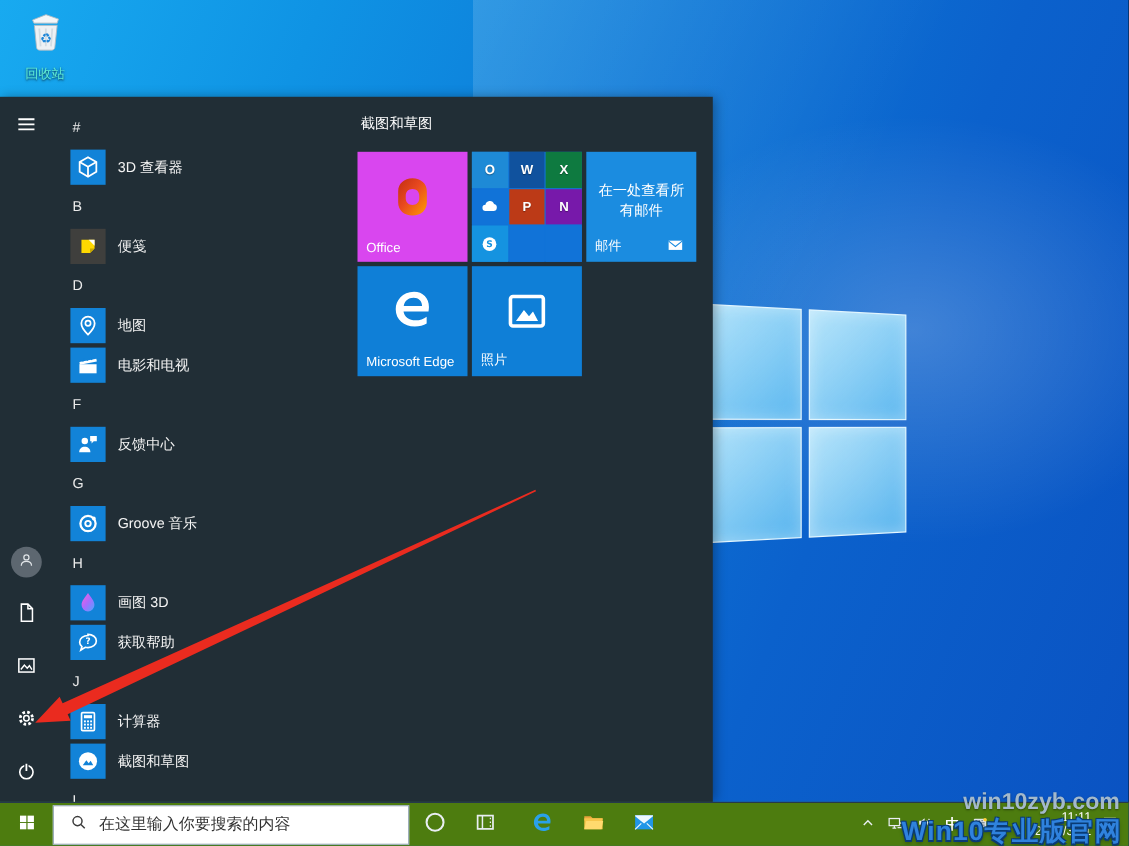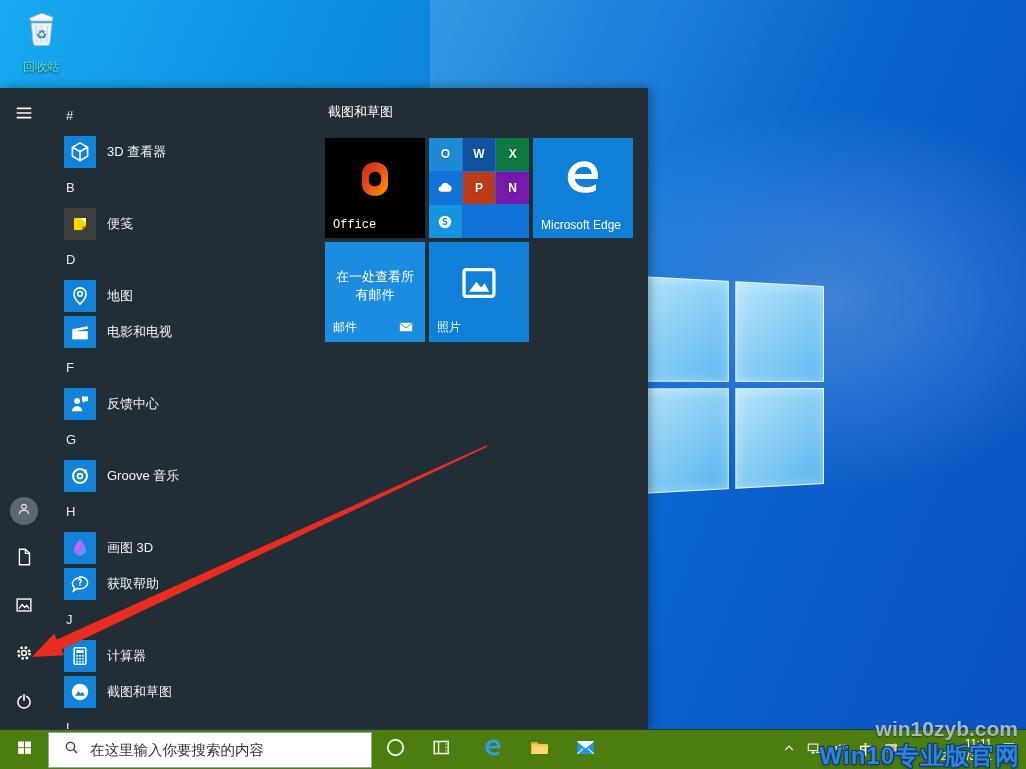--- a/index.html
+++ b/index.html
@@ -39,21 +39,21 @@
   .al-item { height:36px; display:flex; align-items:center; padding-left:16px; color:#f3f3f3; font-size:13px; cursor:pointer; }
   .al-item .tile32 { width:32px; height:32px; background:#1283d8; display:flex; align-items:center; justify-content:center; margin-right:11px; flex:0 0 32px; }
   .al-item .tile32.dark { background:#3f3f3d; }
   .tile32 svg { width:26px; height:26px; }
 
   .tilesarea { position:absolute; left:325px; top:0; width:316px; height:100%; }
   .tg-title { position:absolute; left:3px; top:15px; color:#fff; font-size:13px; }
   .tiles { position:absolute; left:0; top:50px; width:312px; display:flex; flex-wrap:wrap; gap:4px; }
   .tile { width:100px; height:100px; position:relative; cursor:pointer; color:#fff; }
   .tile .t-label { position:absolute; left:8px; bottom:6px; font-size:12px; }
-  .tile-office { background:#000000;font-family:Liberation Mono, monospace; }
+  .tile-office { background:#d946ef; }
   .tile-office svg { position:absolute; left:27px; top:18px; width:46px; height:46px; }
   .tile-apps { background:#1173d8; display:grid; grid-template-columns:1fr 1fr 1fr; grid-template-rows:1fr 1fr 1fr; gap:1px; }
   .tile-apps .cell { display:flex; align-items:center; justify-content:center; }
   .tile-apps .cell span { color:#fff; font-size:12px; font-weight:bold; text-shadow:0 1px 1px rgba(0,0,0,.35); }
   .tile-apps .cell svg { width:22px; height:22px; }
   .tile-mail { background:#1b8ce0; }
   .tile-mail .headline { margin-top:26px; padding:0 6px; text-align:center; font-size:13px; line-height:18px; }
   .tile-mail .env { position:absolute; right:8px; bottom:6px; width:22px; height:18px; }
   .tile-mail .env svg { width:22px; height:18px; }
   .tile-edge, .tile-photos { background:#0f7fd7; }
@@ -311,31 +311,31 @@
             </div>
             <div class="cell" style="background: rgb(21, 147, 224);">
               <svg viewBox="0 0 24 24" xmlns="http://www.w3.org/2000/svg">
                 <circle cx="12" cy="12" r="6.8" fill="#fff"></circle>
                 <text x="12" y="15.1" text-anchor="middle" font-size="9" font-weight="bold" fill="#1593e0" font-family="DejaVu Sans, sans-serif">S</text>
               </svg>
             </div>
             <div class="cell" style="background: rgb(17, 115, 216);"></div>
             <div class="cell" style="background: rgb(17, 115, 216);"></div>
           </div>
-          <div class="tile tile-edge"><span><svg viewBox="0 0 24 24" xmlns="http://www.w3.org/2000/svg">
-                <path d="M12.2 4.4C7.1 4.4 4.2 8.2 4.2 12.1c0 4.6 3.6 7.5 8.3 7.5 2 0 3.9-.5 5.2-1.3v-3c-1.3 1-3 1.6-4.8 1.6-2.9 0-4.9-1.5-5.3-3.9h10.9c.1-.5.2-1.2.2-1.9 0-4-2.7-6.7-6.5-6.7zM7.7 10.6c.4-2.1 2-3.5 4.3-3.5 2.2 0 3.6 1.4 3.7 3.5z" fill="#fff"></path>
-              </svg></span><div class="t-label">Microsoft Edge</div></div>
           <div class="tile tile-mail">
             <div class="headline">在一处查看所有邮件</div>
             <div class="t-label">邮件</div>
             <span class="env"><svg viewBox="0 0 24 24" xmlns="http://www.w3.org/2000/svg">
                 <rect x="3.8" y="6.4" width="16.4" height="11.2" fill="#fff"></rect>
                 <path d="M3.8 7 12 13.4 20.2 7" stroke="#1b8ce0" stroke-width="1.3" fill="none"></path>
               </svg></span>
           </div>
+          <div class="tile tile-edge"><span><svg viewBox="0 0 24 24" xmlns="http://www.w3.org/2000/svg">
+                <path d="M12.2 4.4C7.1 4.4 4.2 8.2 4.2 12.1c0 4.6 3.6 7.5 8.3 7.5 2 0 3.9-.5 5.2-1.3v-3c-1.3 1-3 1.6-4.8 1.6-2.9 0-4.9-1.5-5.3-3.9h10.9c.1-.5.2-1.2.2-1.9 0-4-2.7-6.7-6.5-6.7zM7.7 10.6c.4-2.1 2-3.5 4.3-3.5 2.2 0 3.6 1.4 3.7 3.5z" fill="#fff"></path>
+              </svg></span><div class="t-label">Microsoft Edge</div></div>
           <div class="tile tile-photos"><span><svg viewBox="0 0 24 24" xmlns="http://www.w3.org/2000/svg">
                 <rect x="4.2" y="5" width="15.6" height="14" rx="1.2" stroke="#fff" stroke-width="1.7" fill="none"></rect>
                 <path d="M6.8 16.6l3.8-5.2 2.4 3 1.9-2.3 2.4 4.5z" fill="#fff"></path>
               </svg></span><div class="t-label">照片</div></div>
         </div>
     </div>
   </div>
 
   <div class="taskbar">
     <div class="tb-start">

